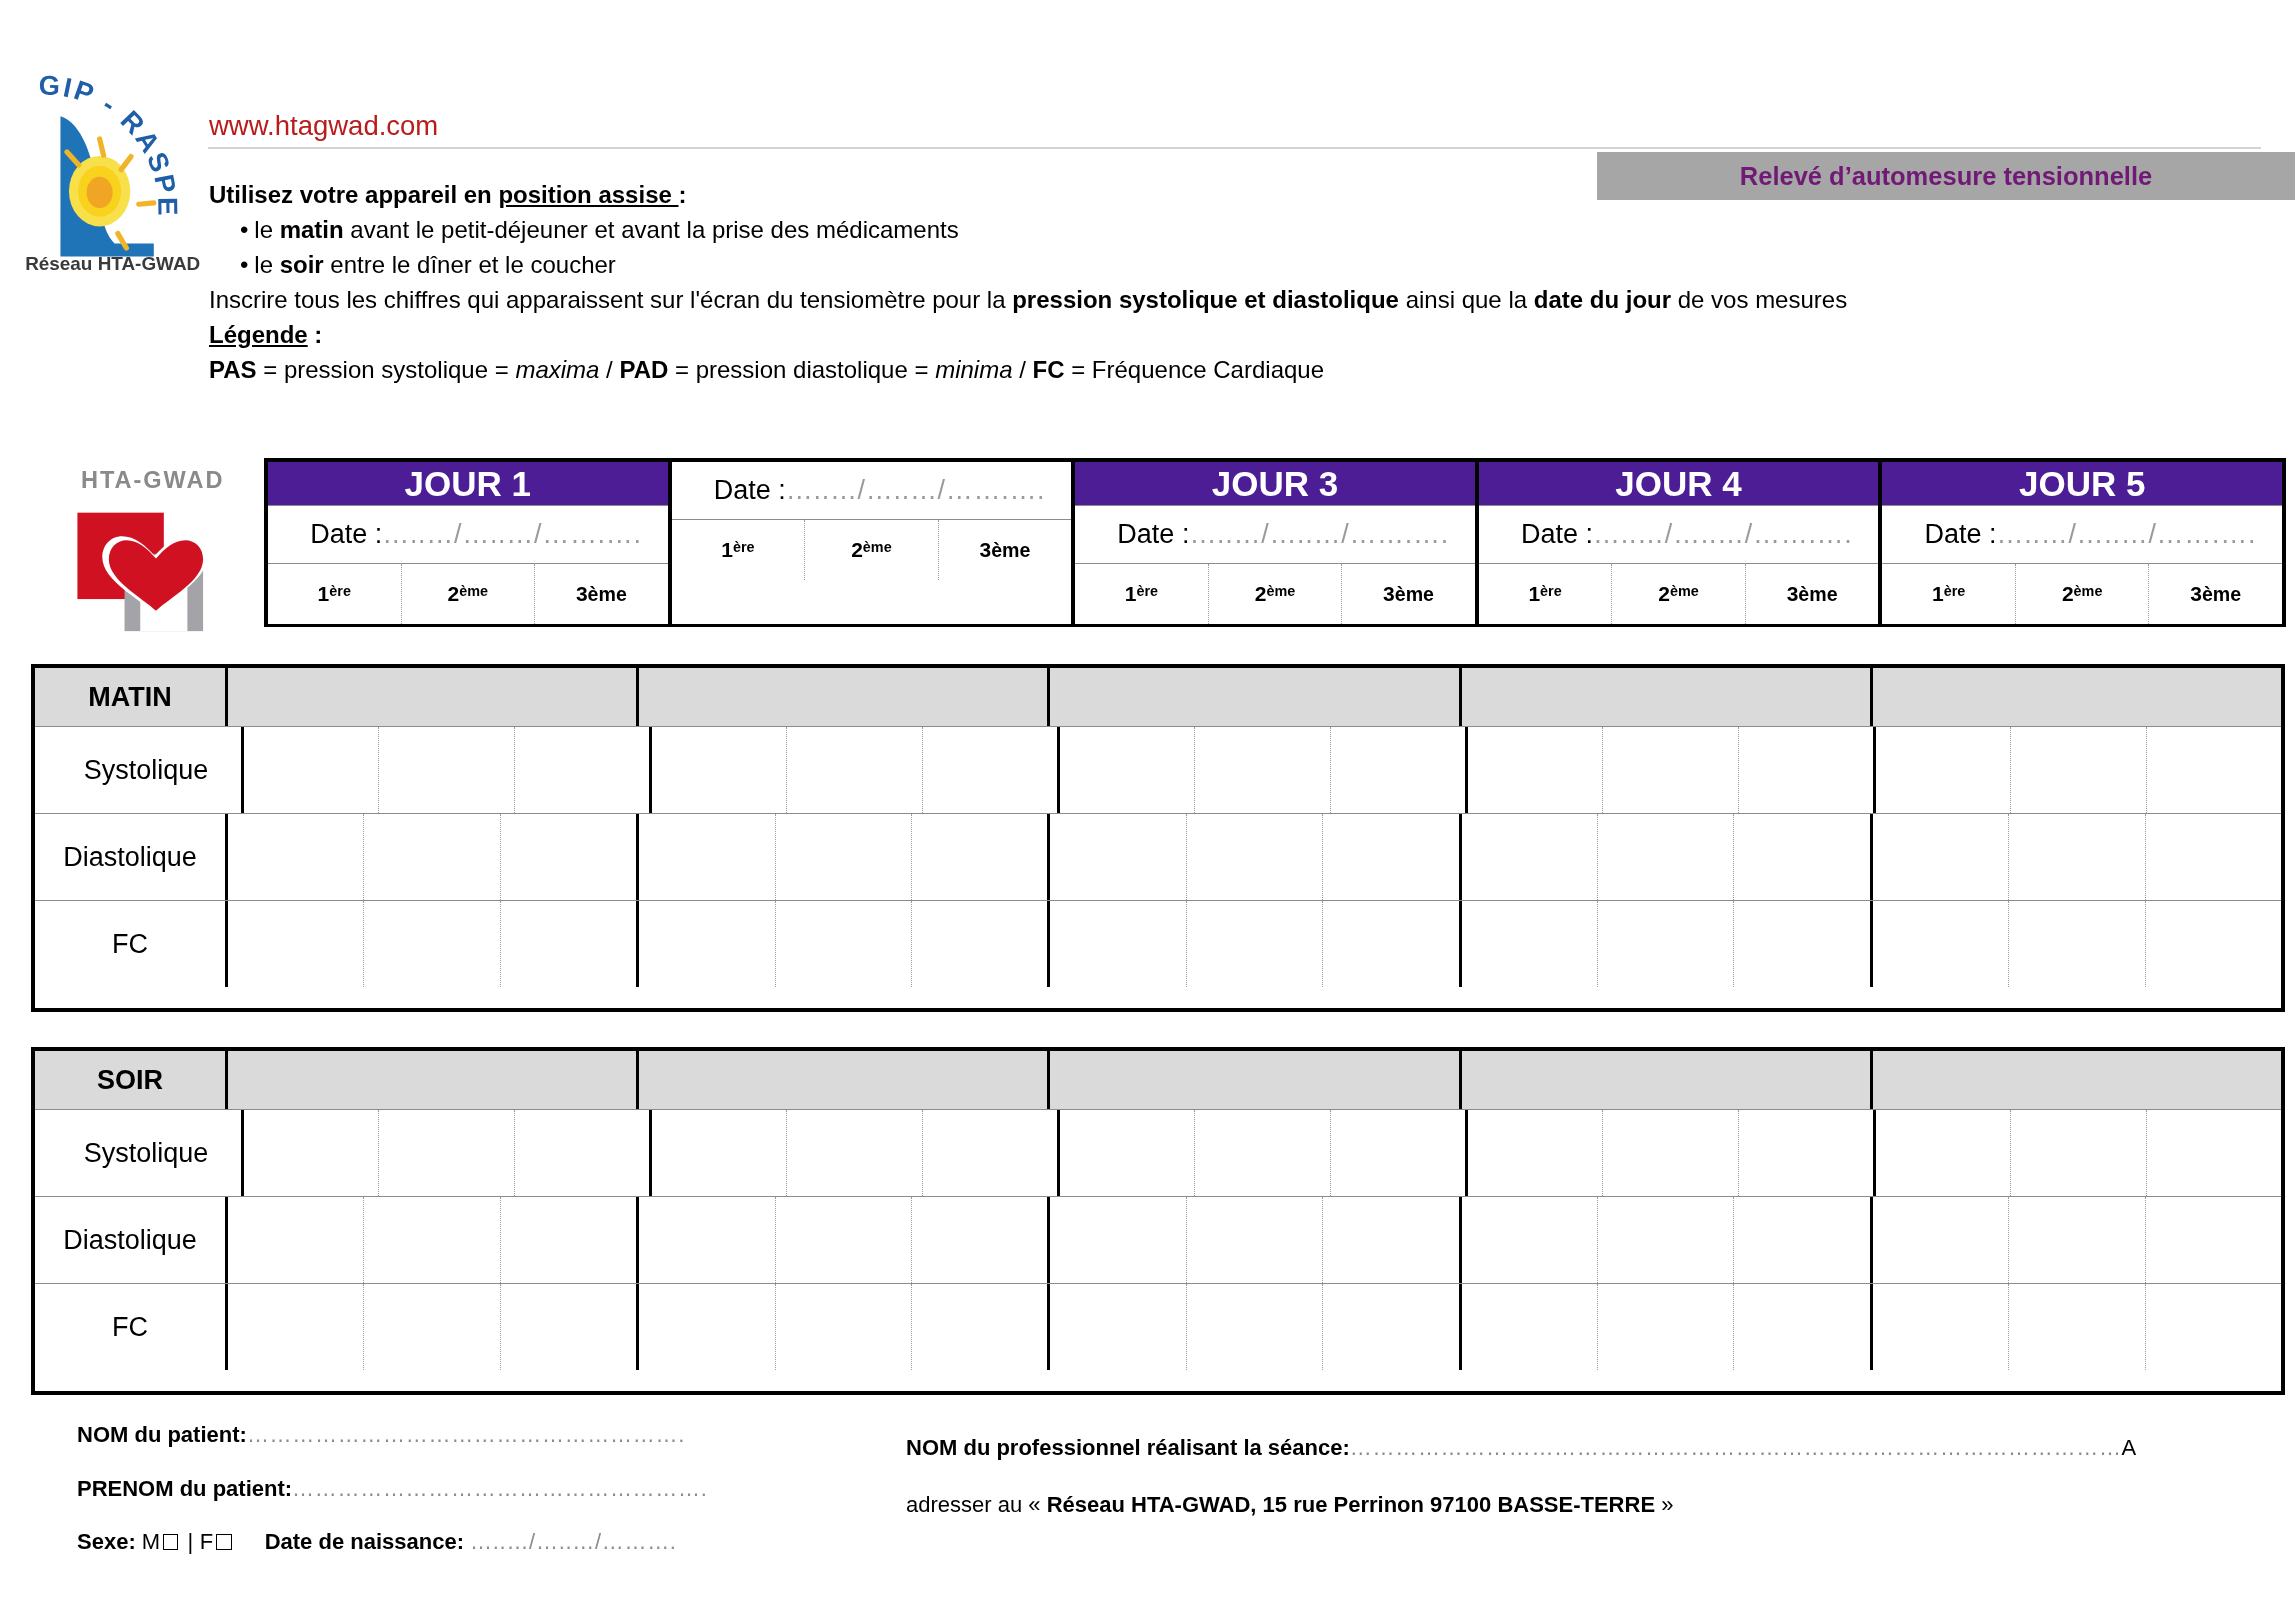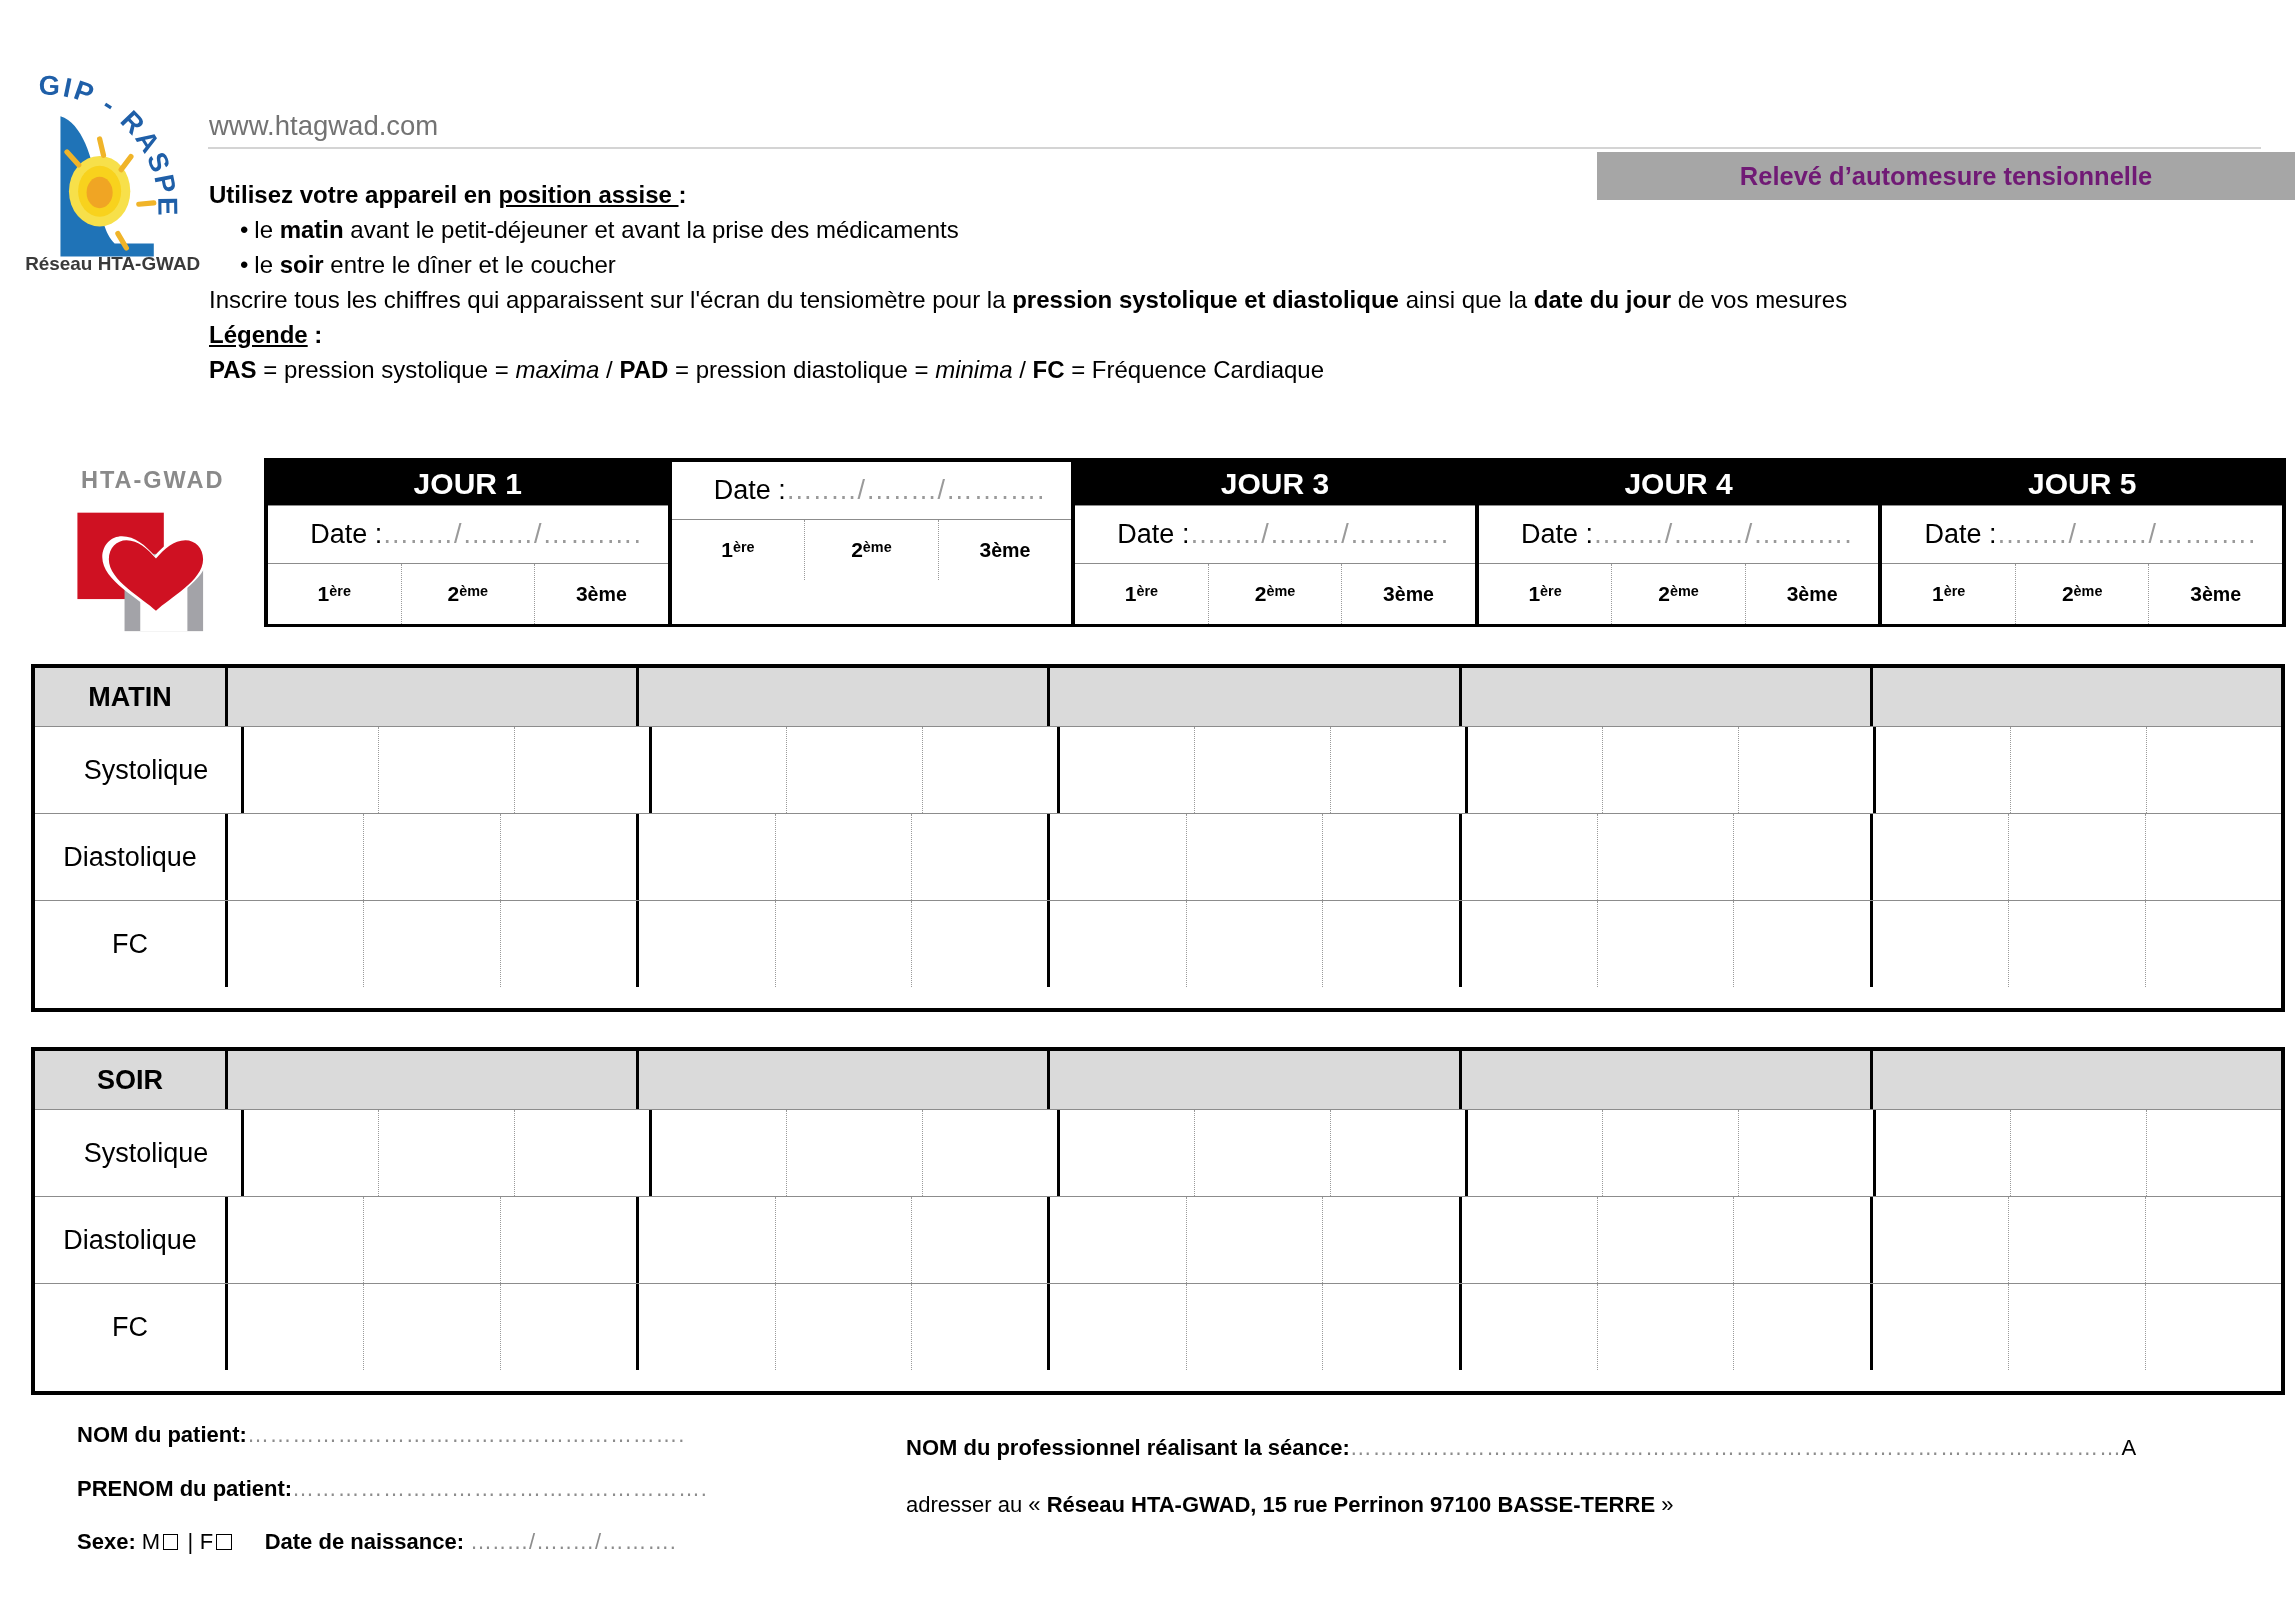--- a/index.html
+++ b/index.html
@@ -36,21 +36,21 @@
     font-size: 35px;
     letter-spacing: -0.1px;
     white-space: nowrap;
   }
   #title-main .b { font-weight: bold; }
   #title-main .n { font-weight: normal; }
   #title-url {
     position: absolute;
     left: 209px; top: 110px;
     font-size: 27.5px;
-    color: #737373;
+    color: #b91c1c;
     text-align: center;
   }
   #title-rule {
     position: absolute;
     left: 208px; top: 147px;
     width: 2053px; height: 2px;
     background: #d4d4d4;
   }
 
   
@@ -101,23 +101,23 @@
     border-left: 4.6px solid #000;
     border-right: 4.6px solid #000;
     border-bottom: 3.3px solid #000;
   }
   .day-col {
     flex: 1 1 0;
     border-right: 4.6px solid #000;
   }
   .day-col:last-child { border-right: none; }
   .day-title {
-    background: #000000;
+    background: #4c1d95;
     color: #ffffff;
-    font-size: 30px;
+    font-size: 35px;
     font-weight: bold;
     height: 44px;
     display: flex;
     align-items: center;
     justify-content: center;
     border-bottom: 1.3px solid #8c8c8c;
   }
   .day-date {
     height: 58px;
     display: flex;

